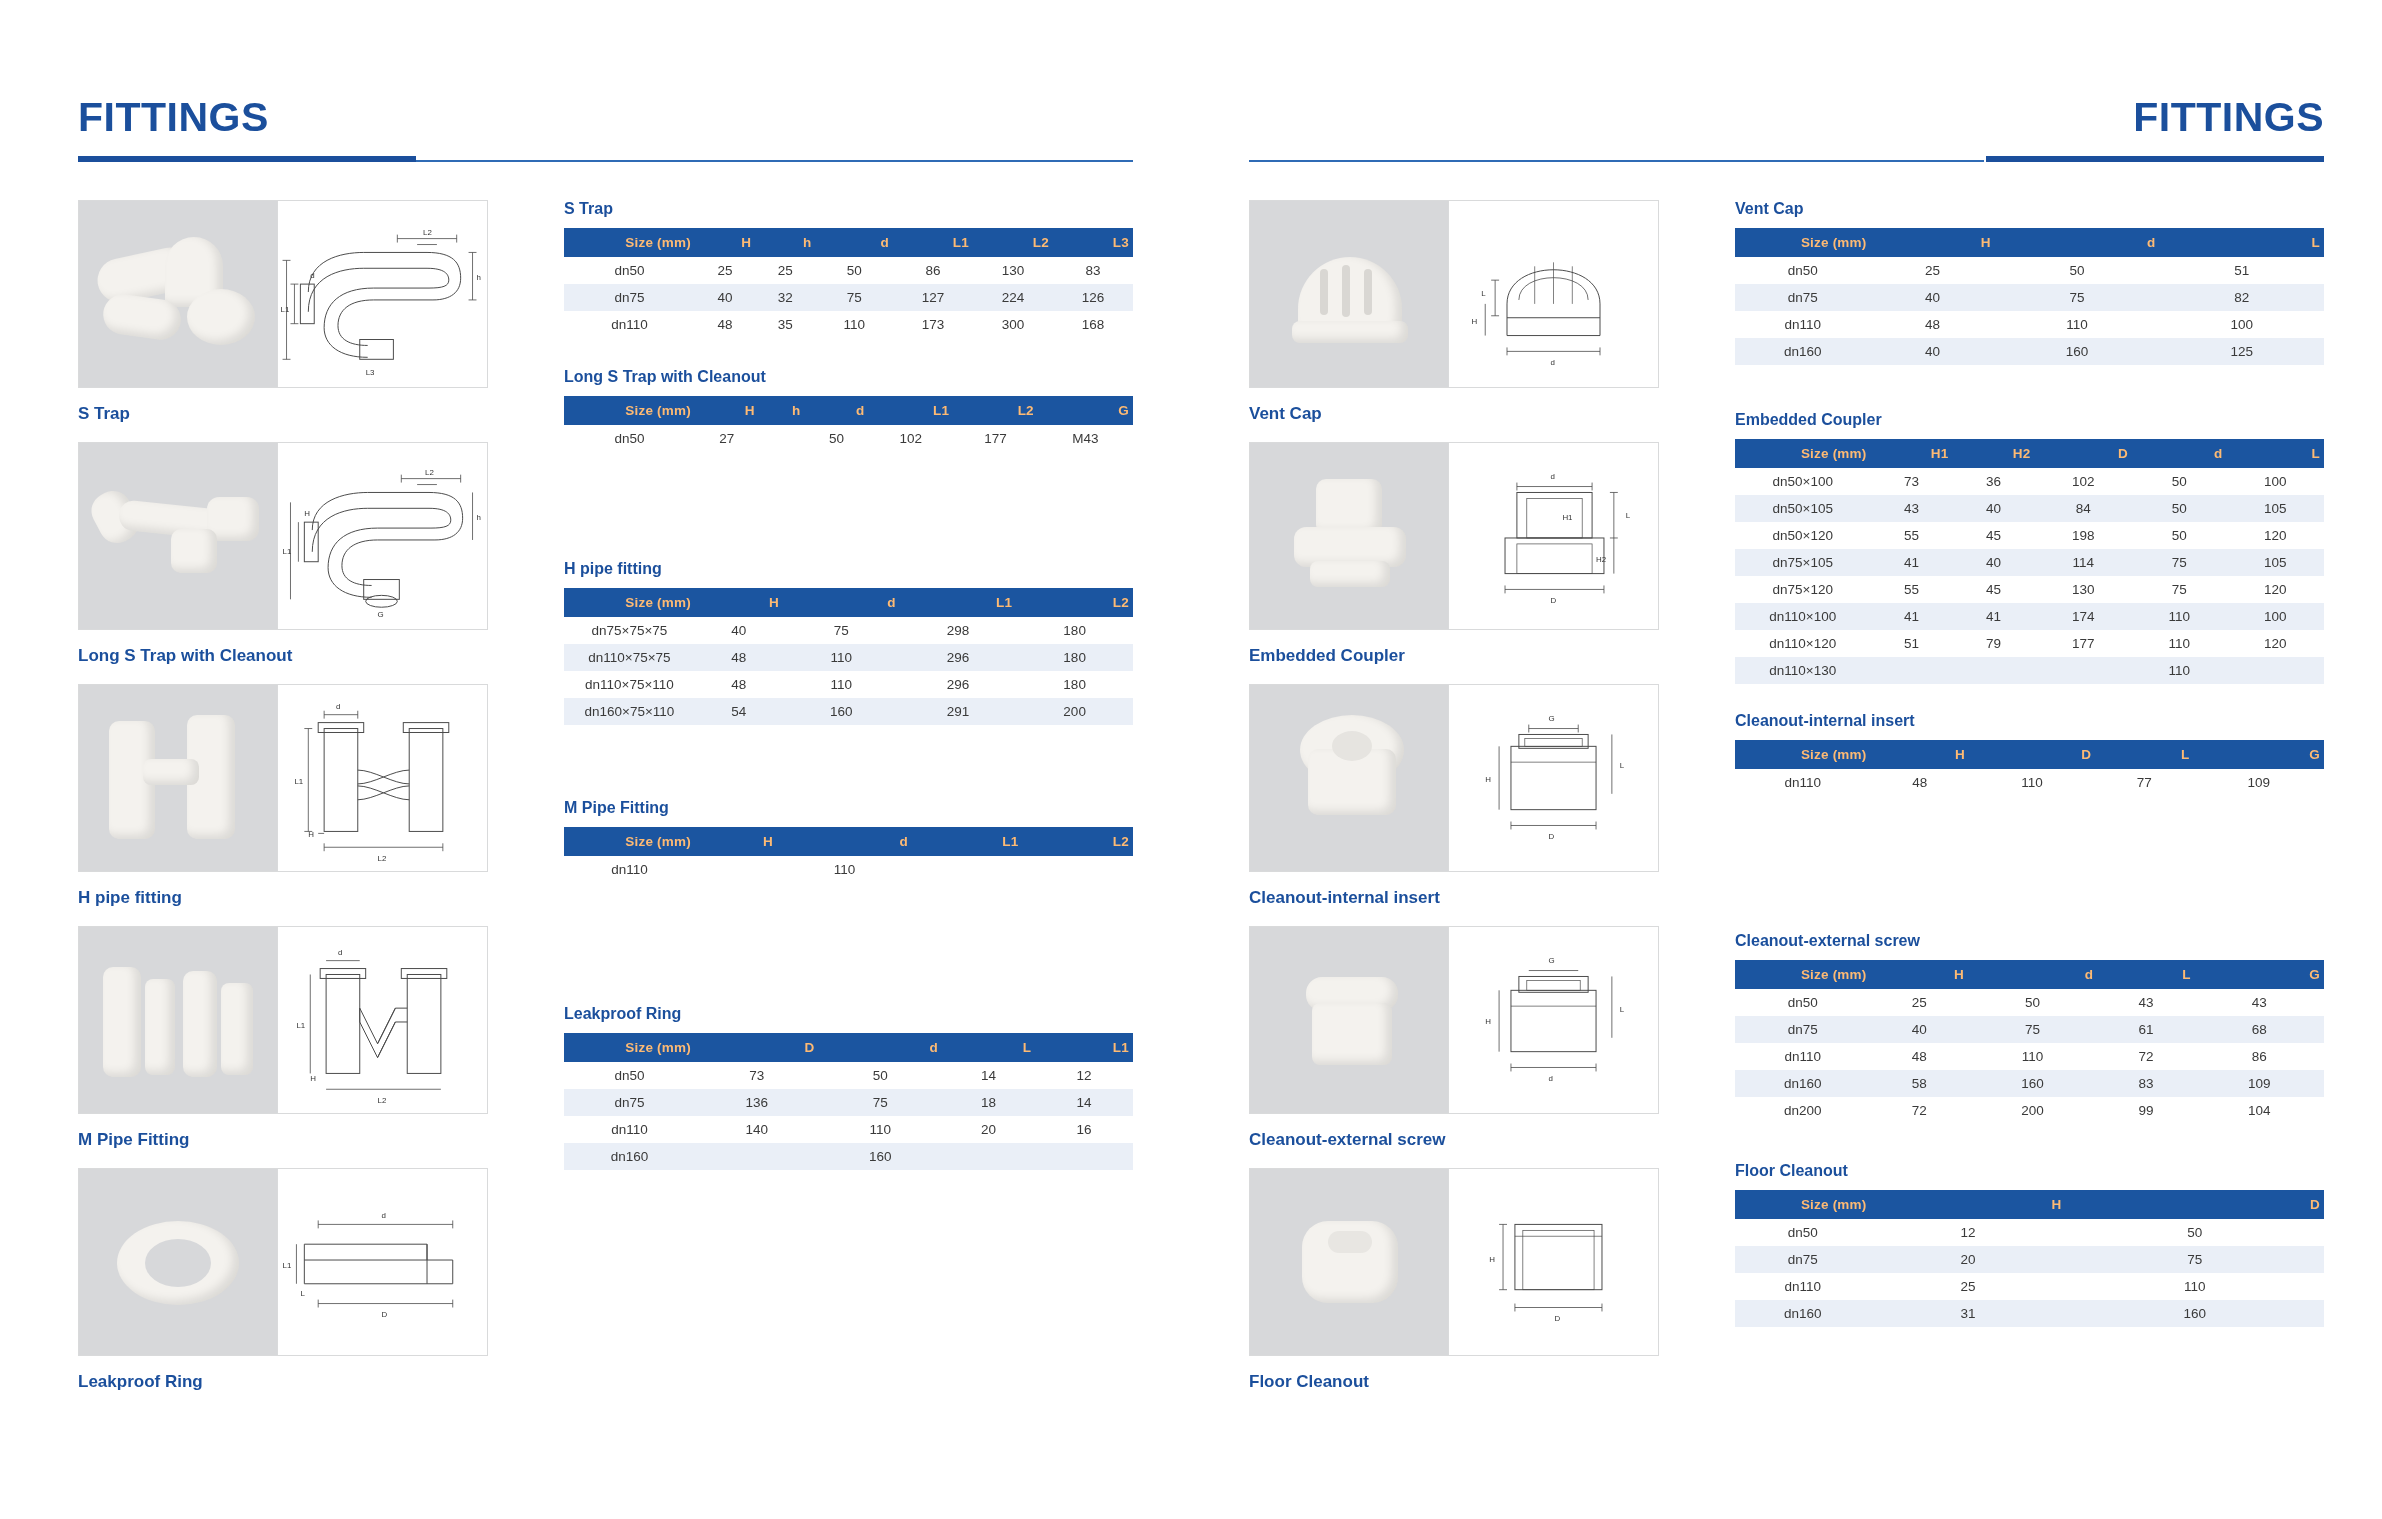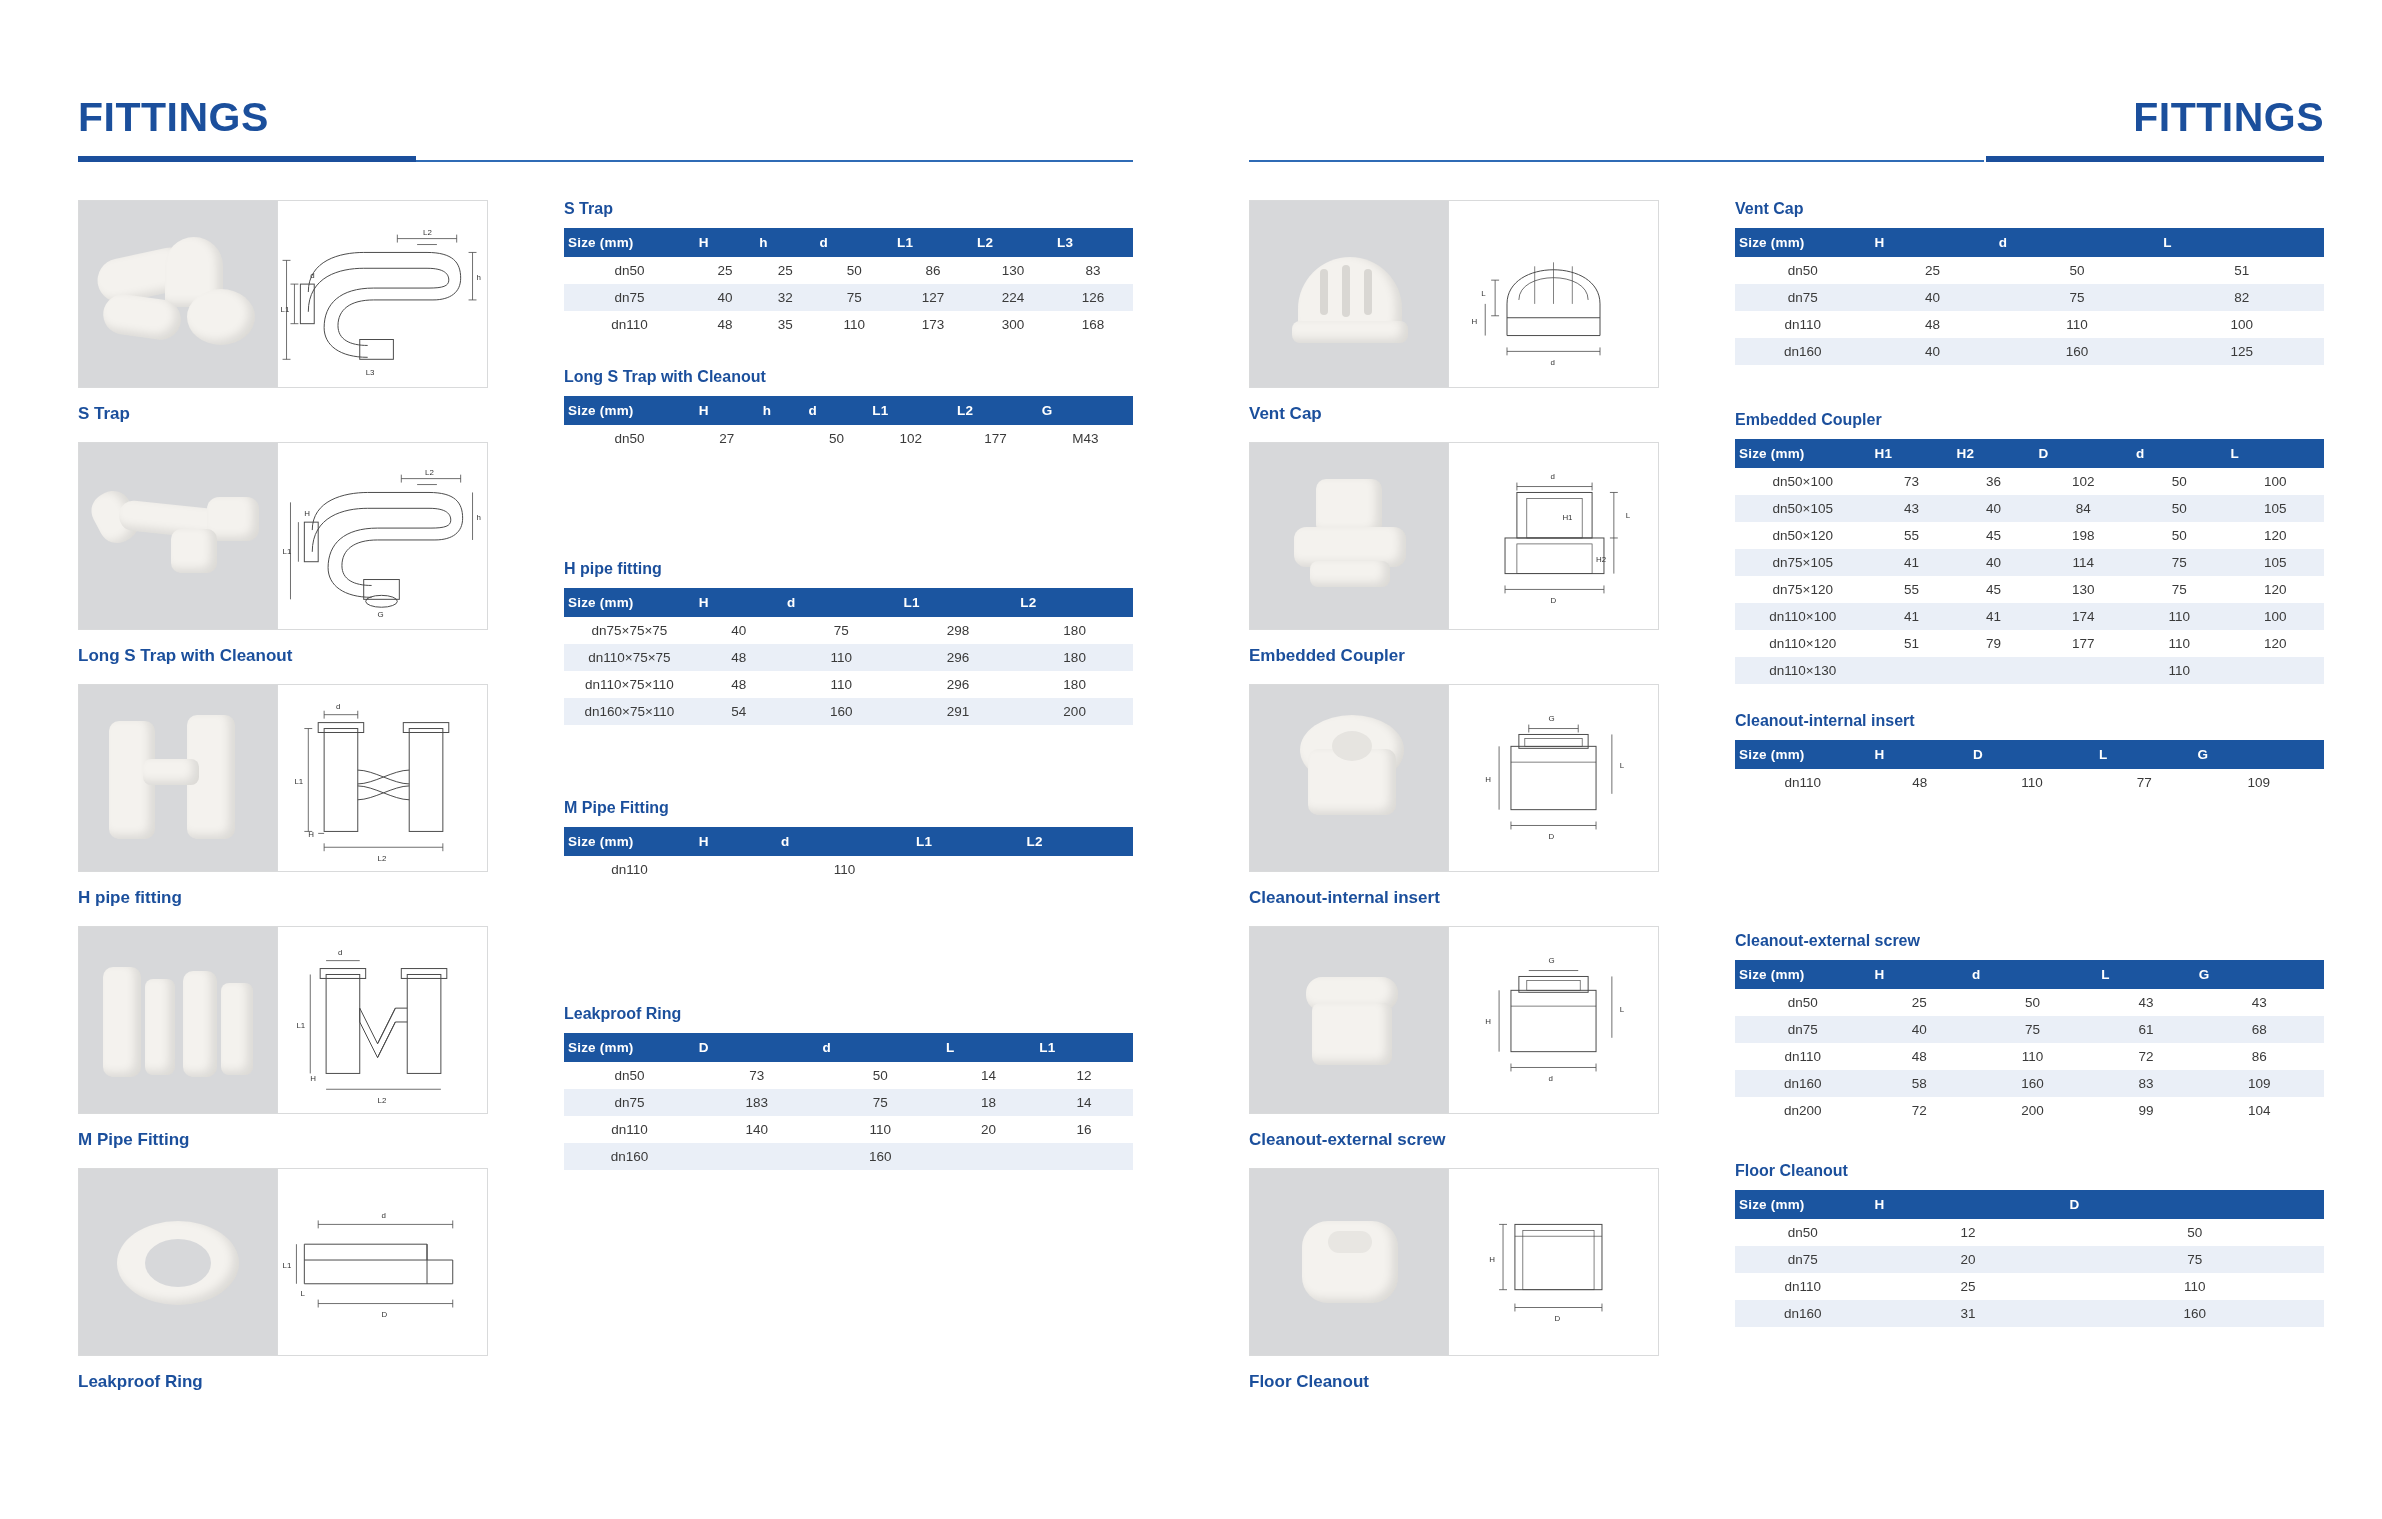--- a/index.html
+++ b/index.html
@@ -116,24 +116,24 @@
     color: #1b4f9c;
     margin-bottom: 10px;
   }
   table.spec {
     border-collapse: collapse;
     width: 100%;
     font-size: 13.5px;
   }
   table.spec th {
     background: #1b55a0;
-    color: #ffffff;
+    color: #fdba74;
     font-weight: bold;
     padding: 7px 4px;
-    text-align: left;
+    text-align: right;
     font-size: 13.5px;
     letter-spacing: 0.2px;
   }
   table.spec td {
     padding: 6px 4px;
     text-align: center;
     color: #3a3a3a;
     font-size: 13.5px;
   }
   table.spec tbody tr:nth-child(even) { background: #eaeff7; }
@@ -509,21 +509,21 @@
             <tbody>
               <tr>
                 <td>dn50</td>
                 <td>73</td>
                 <td>50</td>
                 <td>14</td>
                 <td>12</td>
               </tr>
               <tr>
                 <td>dn75</td>
-                <td>183</td>
+                <td>136</td>
                 <td>75</td>
                 <td>18</td>
                 <td>14</td>
               </tr>
               <tr>
                 <td>dn110</td>
                 <td>140</td>
                 <td>110</td>
                 <td>20</td>
                 <td>16</td>

